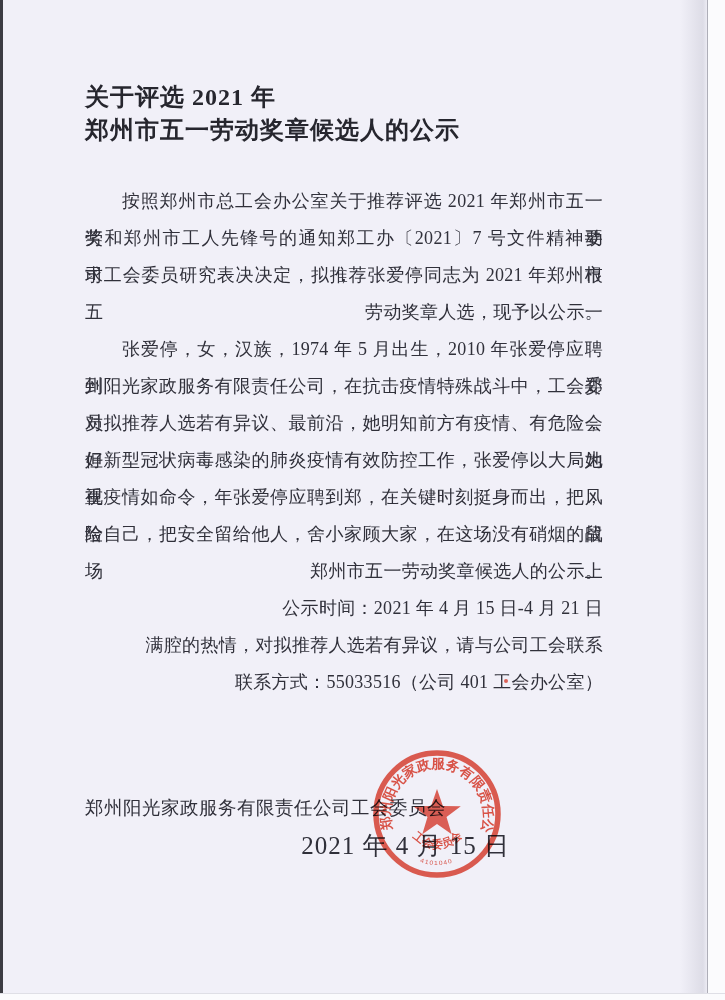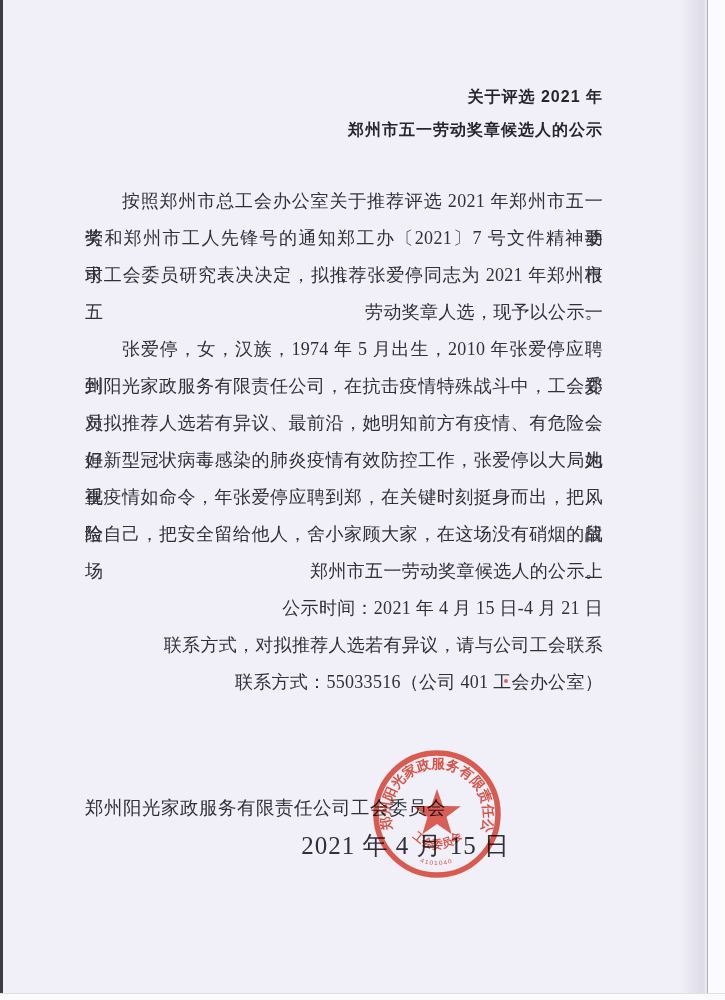--- a/index.html
+++ b/index.html
@@ -12,23 +12,23 @@
   
   .edge-left   { position:absolute; left:0; top:0; width:3px; height:1000px; background:#3c3c43; }
   .edge-right  { position:absolute; left:707px; top:0; width:18px; height:1000px; background:#fbfbfd; border-left:1px solid #aeaeb8; }
   .edge-bottom { position:absolute; left:0; top:993px; width:725px; height:7px; background:#fbfbfd; border-top:1px solid #dfdfe6; }
   .fold-shadow { position:absolute; left:680px; top:0; width:27px; height:1000px;
                  background:linear-gradient(90deg, rgba(150,150,168,0) 0%, rgba(150,150,168,.22) 85%, rgba(150,150,168,.05) 100%); }
   .speck { position:absolute; left:504px; top:679px; width:4px; height:4px; border-radius:50%; background:#d6402f; opacity:.8; }
 
   
   .title {
-    position:absolute; left:85px; width:518px; text-align:right;
-    font-family:Liberation Sans, sans-serif;
-    font-weight:bold; font-size:16px; color:#26262e; letter-spacing:1px;
+    position:absolute; left:85px; width:518px; text-align:left;
+    font-family:Liberation Serif, serif;
+    font-weight:bold; font-size:24px; color:#26262e; letter-spacing:1px;
   }
   .t1 { top:84px;  height:26px; line-height:26px; }
   .t2 { top:116px; height:28px; line-height:28px; }
 
   .body-lines { position:absolute; left:85px; top:183px; width:518px; }
   .line {
     height:37px; line-height:37px; font-size:18px; letter-spacing:.3px;
     white-space:nowrap; color:#30303a;
   }
   .line.just  { white-space:normal; text-align:justify; text-align-last:justify; text-justify:inter-character; }
@@ -72,21 +72,21 @@
       <div class="line just">司工会委员研究表决决定，拟推荐张爱停同志为 2021 年郑州市五一</div>
       <div class="line short">劳动奖章人选，现予以公示。</div>
       <div class="line indent just">张爱停，女，汉族，1974 年 5 月出生，2010 年张爱停应聘到郑</div>
       <div class="line just">州阳光家政服务有限责任公司，在抗击疫情特殊战斗中，工会委员会</div>
       <div class="line just">对拟推荐人选若有异议、最前沿，她明知前方有疫情、有危险，但她</div>
       <div class="line just">好新型冠状病毒感染的肺炎疫情有效防控工作，张爱停以大局为重，</div>
       <div class="line just">视疫情如命令，年张爱停应聘到郑，在关键时刻挺身而出，把风险留</div>
       <div class="line just">给自己，把安全留给他人，舍小家顾大家，在这场没有硝烟的战场上</div>
       <div class="line short">郑州市五一劳动奖章候选人的公示。</div>
       <div class="line indent short">公示时间：2021 年 4 月 15 日-4 月 21 日</div>
-      <div class="line indent short">联系方式，对拟推荐人选若有异议，请与公司工会联系</div>
+      <div class="line indent short">满腔的热情，对拟推荐人选若有异议，请与公司工会联系</div>
       <div class="line indent short">联系方式：55033516（公司 401 工会办公室）</div>
     </div>
 
   <div class="signature">郑州阳光家政服务有限责任公司工会委员会</div>
   <div class="date">2021 年 4 月 15 日</div>
 
   <div class="speck"></div>
 
   <svg class="seal" viewBox="0 0 150 150" xmlns="http://www.w3.org/2000/svg" style="color: rgb(223, 52, 35);">
     <circle cx="75" cy="76" r="61" fill="none" stroke="currentColor" stroke-width="5.5" stroke-opacity="0.88"></circle>

